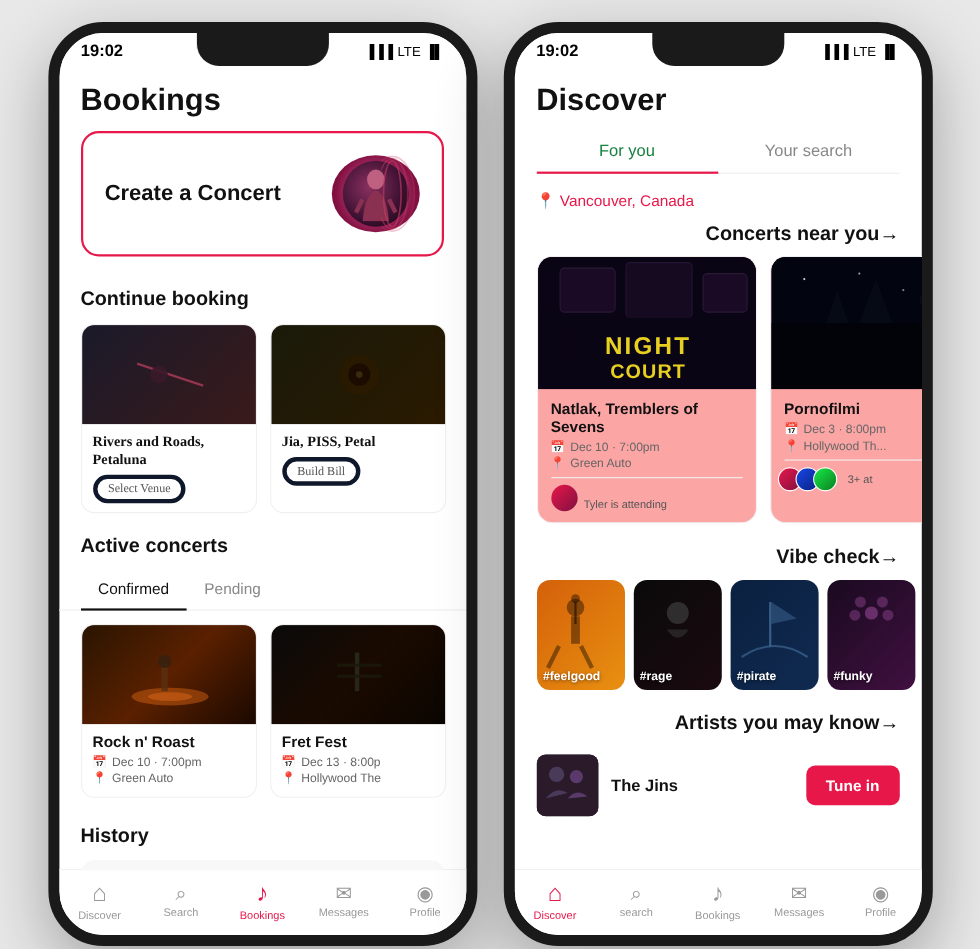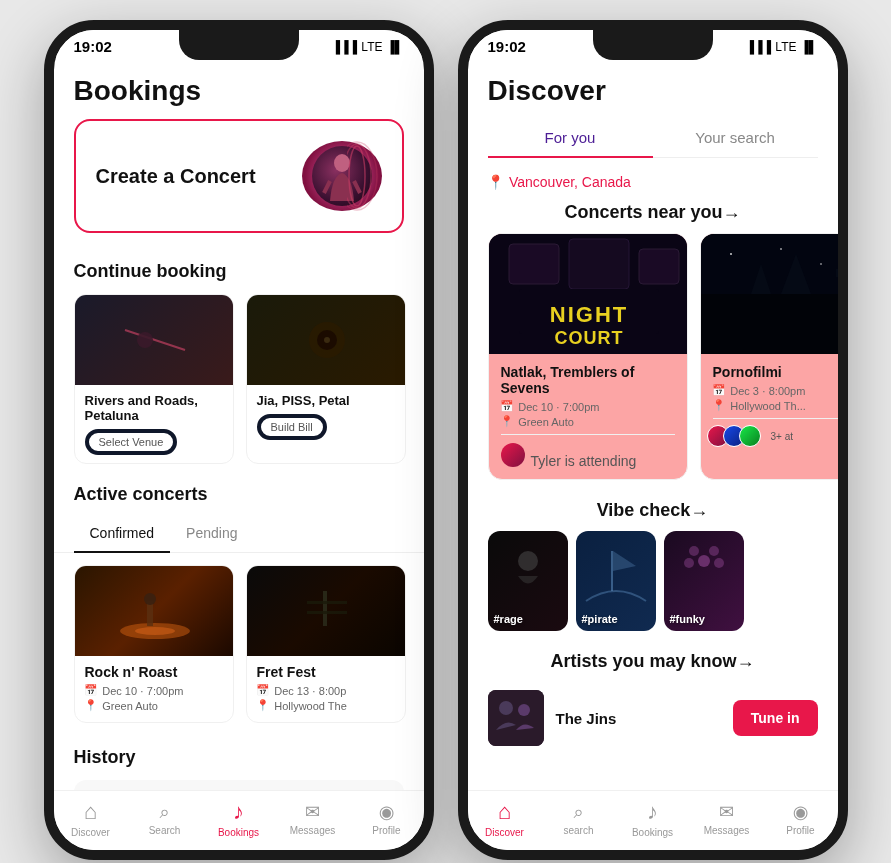--- a/index.html
+++ b/index.html
@@ -161,20 +161,21 @@
       border: 1px solid #f0f0f0;
       cursor: pointer;
     }
     .booking-card-img {
       width: 160px;
       height: 90px;
       object-fit: cover;
     }
     .booking-card-body {
       padding: 8px 10px;
+      font-family: Liberation Serif, serif;
     }
     .booking-card-title {
       font-size: 13px;
       font-weight: 600;
       color: #111;
       margin-bottom: 6px;
     }
     .booking-chip {
       display: inline-block;
       padding: 3px 10px;
@@ -275,39 +276,39 @@
       text-align: center;
       padding: 10px 0;
       font-size: 15px;
       font-weight: 500;
       color: #888;
       cursor: pointer;
       border-bottom: 2px solid transparent;
       margin-bottom: -1px;
     }
     .discover-tab.active {
-      color: #4c1d95;
+      color: #15803d;
       border-bottom: 2px solid #e8174a;
     }
 
     
     .location-badge {
       display: flex;
       align-items: center;
       gap: 4px;
       padding: 8px 20px;
       color: #e8174a;
       font-size: 14px;
       font-weight: 500;
     }
 
     
     .section-header {
       display: flex;
-      justify-content: center;
+      justify-content: flex-end;
       align-items: center;
       padding: 4px 20px 10px;
     }
     .section-header-title {
       font-size: 18px;
       font-weight: 600;
       color: #111;
     }
     .section-arrow {
       font-size: 18px;
@@ -373,21 +374,21 @@
       padding-top: 6px;
       border-top: 1px solid #f0f0f0;
     }
     .attendee-avatar {
       width: 24px;
       height: 24px;
       border-radius: 50%;
       background: linear-gradient(135deg, #e8174a, #801040);
     }
     .attendee-text {
-      font-size: 14px;
+      font-size: 10px;
       color: #555;
       margin-top: 12px;
     }
     .attendee-count {
       display: flex;
     }
     .attendee-mini {
       width: 22px;
       height: 22px;
       border-radius: 50%;
@@ -761,20 +762,34 @@
         </div>
       </div>
     </div>
 
     <div class="section-header">
       <span class="section-header-title">Vibe check</span>
       <span class="section-arrow">→</span>
     </div>
 
     <div class="vibe-scroll">
+      <div class="vibe-card vibe-bg-feelgood">
+        <svg width="80" height="100" viewBox="0 0 80 100" style="position:absolute;top:0;left:0">
+          <rect width="80" height="100" fill="transparent"></rect>
+
+          <circle cx="35" cy="25" r="8" fill="rgba(0,0,0,0.4)"></circle>
+          <rect x="31" y="33" width="8" height="25" fill="rgba(0,0,0,0.4)"></rect>
+          <line x1="20" y1="60" x2="10" y2="80" stroke="rgba(0,0,0,0.4)" stroke-width="4"></line>
+          <line x1="40" y1="60" x2="50" y2="80" stroke="rgba(0,0,0,0.4)" stroke-width="4"></line>
+
+          <line x1="35" y1="40" x2="35" y2="20" stroke="rgba(0,0,0,0.5)" stroke-width="2"></line>
+          <circle cx="35" cy="17" r="4" fill="rgba(0,0,0,0.4)"></circle>
+        </svg>
+        <span class="vibe-label">#feelgood</span>
+      </div>
       <div class="vibe-card vibe-bg-rage">
         <svg width="80" height="100" viewBox="0 0 80 100" style="position:absolute;top:0;left:0">
           <circle cx="40" cy="30" r="10" fill="rgba(80,80,80,0.5)"></circle>
           <path d="M30 45 Q40 60 50 45" fill="rgba(60,60,60,0.5)"></path>
         </svg>
         <span class="vibe-label">#rage</span>
       </div>
       <div class="vibe-card vibe-bg-pirate">
         <svg width="80" height="100" viewBox="0 0 80 100" style="position:absolute;top:0;left:0">
 

